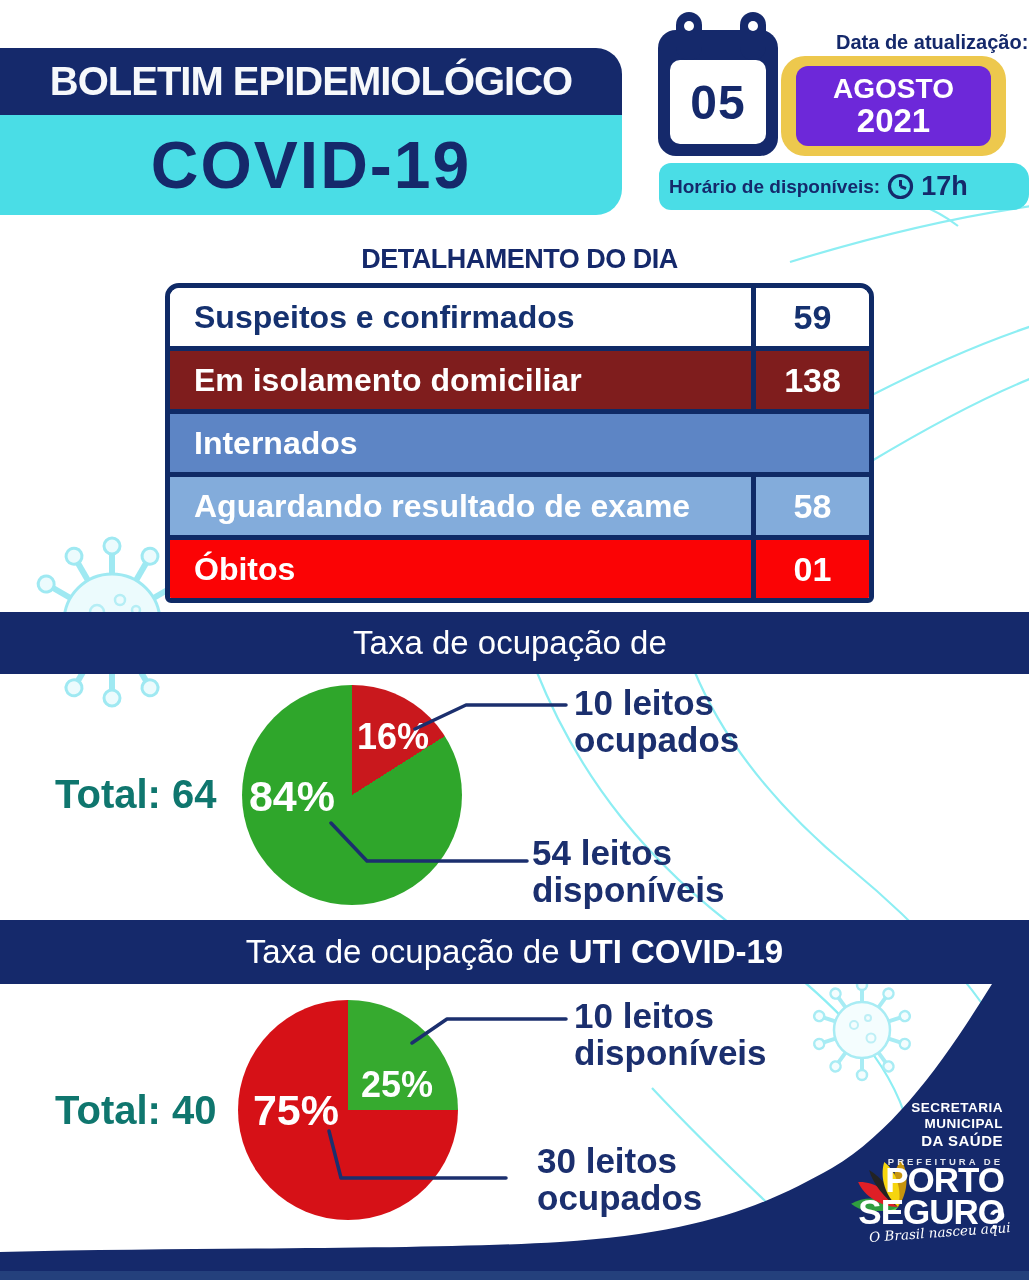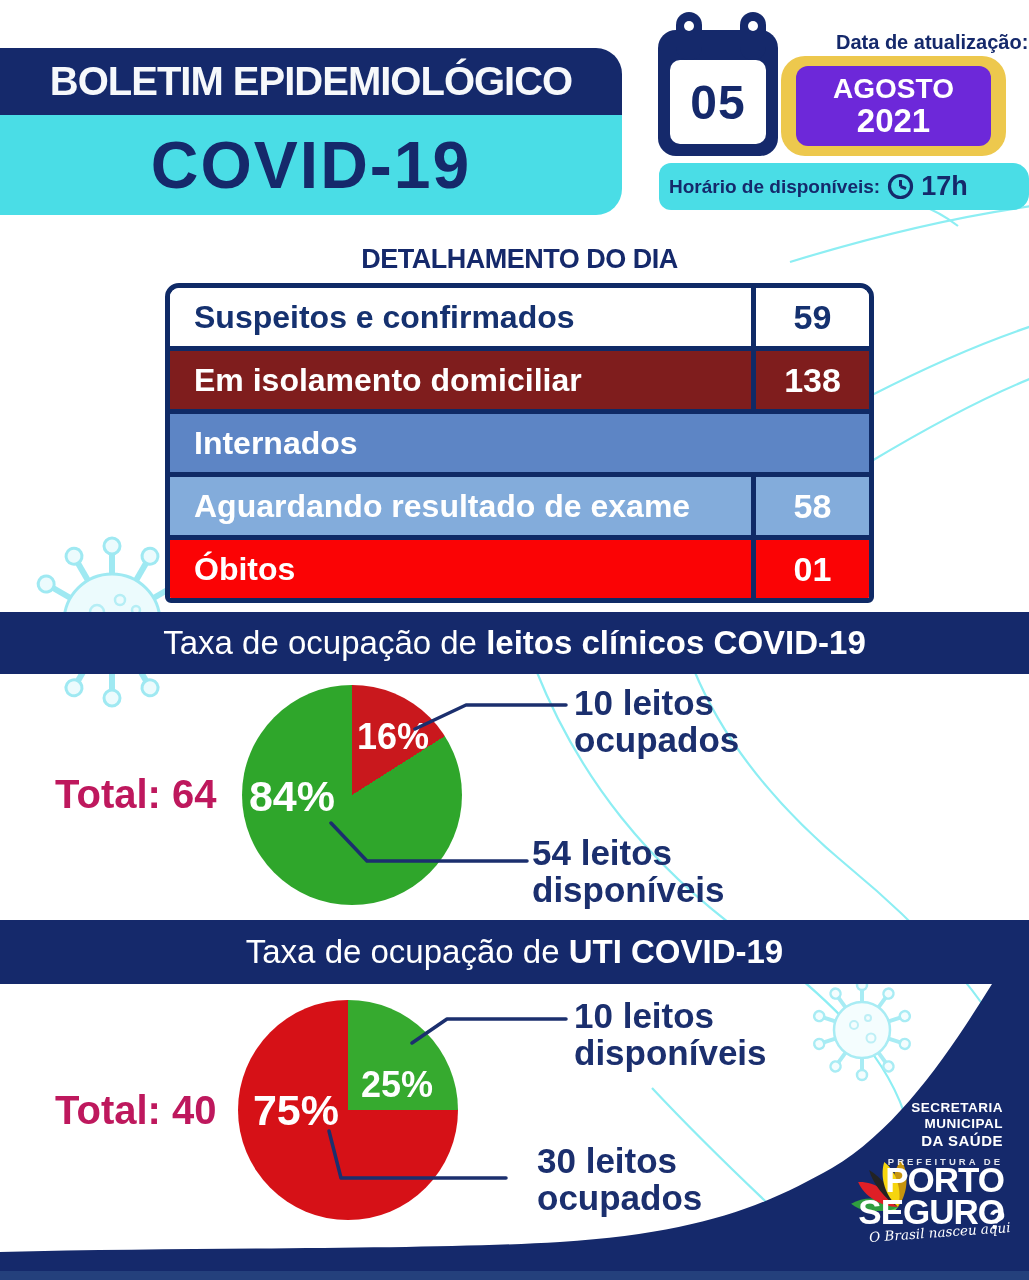--- a/index.html
+++ b/index.html
@@ -52,21 +52,21 @@
                  font-weight:700;font-size:34px;}
 
   
   .banner{left:0;width:1029px;background:#15296b;color:#fff;display:flex;align-items:center;
           justify-content:center;z-index:2;font-size:33px;white-space:pre;}
   #banner-1{top:612px;height:62px;}
   #banner-2{top:920px;height:64px;}
   .banner .bold{font-weight:700;}
 
   
-  .total{color:#be185d;font-weight:700;font-size:40px;z-index:2;white-space:nowrap;}
+  .total{color:#0f766e;font-weight:700;font-size:40px;z-index:2;white-space:nowrap;}
   #total-1{left:55px;top:772px;}
   #total-2{left:55px;top:1088px;}
   .pie{width:220px;height:220px;border-radius:50%;z-index:2;}
   #pie-1{left:242px;top:685px;}
   #pie-2{left:238px;top:1000px;}
   .pct{color:#fff;font-weight:700;z-index:3;text-align:center;}
   #pct-c1-minor{left:352px;top:716px;width:82px;font-size:36px;}
   #pct-c1-major{left:246px;top:772px;width:92px;font-size:43px;}
   #pct-c2-minor{left:356px;top:1064px;width:82px;font-size:36px;}
   #pct-c2-major{left:250px;top:1086px;width:92px;font-size:43px;}
@@ -214,21 +214,21 @@
       <div class="cell-l">Aguardando resultado de exame</div>
       <div class="cell-v">58</div>
     </div>
     <div class="t-row" style="background: rgb(251, 3, 5); color: rgb(255, 255, 255);">
       <div class="cell-l">Óbitos</div>
       <div class="cell-v">01</div>
     </div>
   </div>
 
   <div id="banner-1" class="banner abs">
-    <span>Taxa de ocupação de </span><span class="bold">leitos clínicos COVID-19</span>
+    <span>Taxa de ocupação de </span>
   </div>
   <div id="total-1" class="total abs">Total: 64</div>
   <div id="pie-1" class="pie abs" style="background: conic-gradient(rgb(201, 24, 29) 0%, rgb(201, 24, 29) 16%, rgb(47, 166, 43) 16%, rgb(47, 166, 43) 100%);"></div>
   <div id="pct-c1-minor" class="pct abs">16%</div>
   <div id="pct-c1-major" class="pct abs">84%</div>
   <div id="co-c1-top" class="co-lbl abs">
     <div>10 leitos</div>
     <div>ocupados</div>
   </div>
   <div id="co-c1-bot" class="co-lbl abs">

